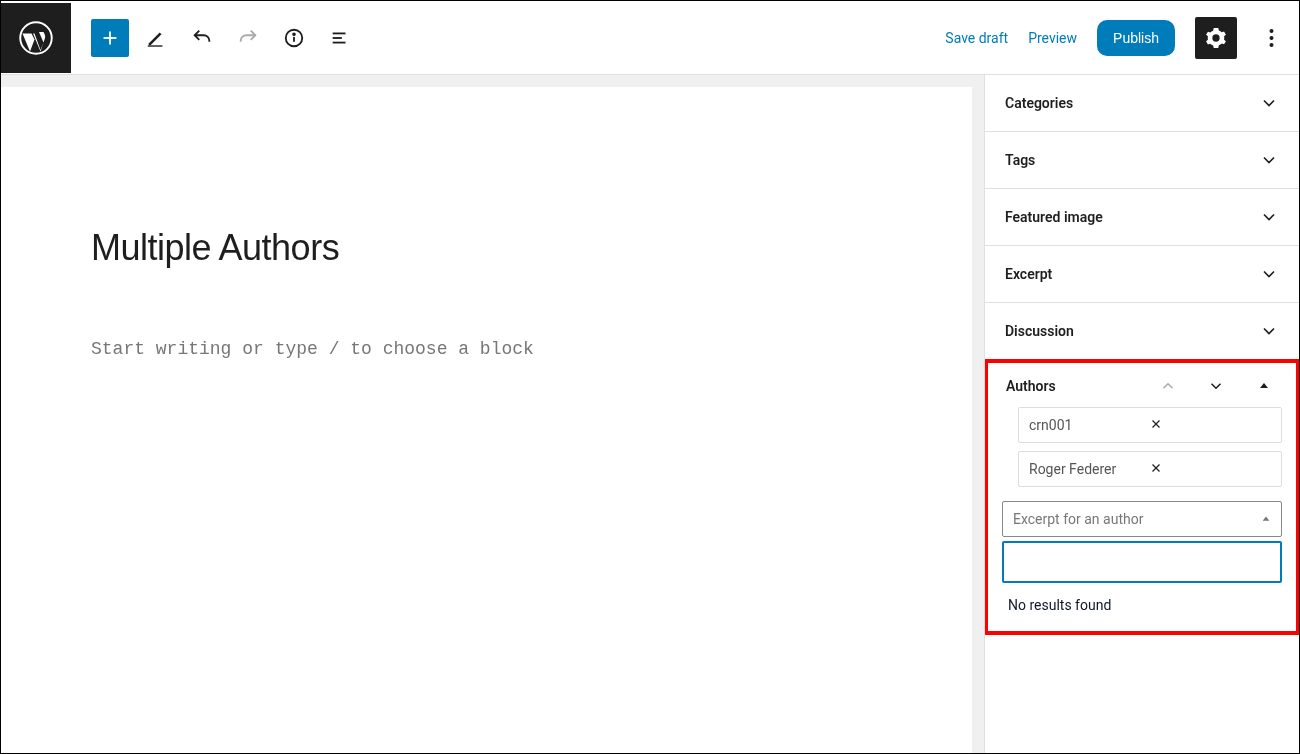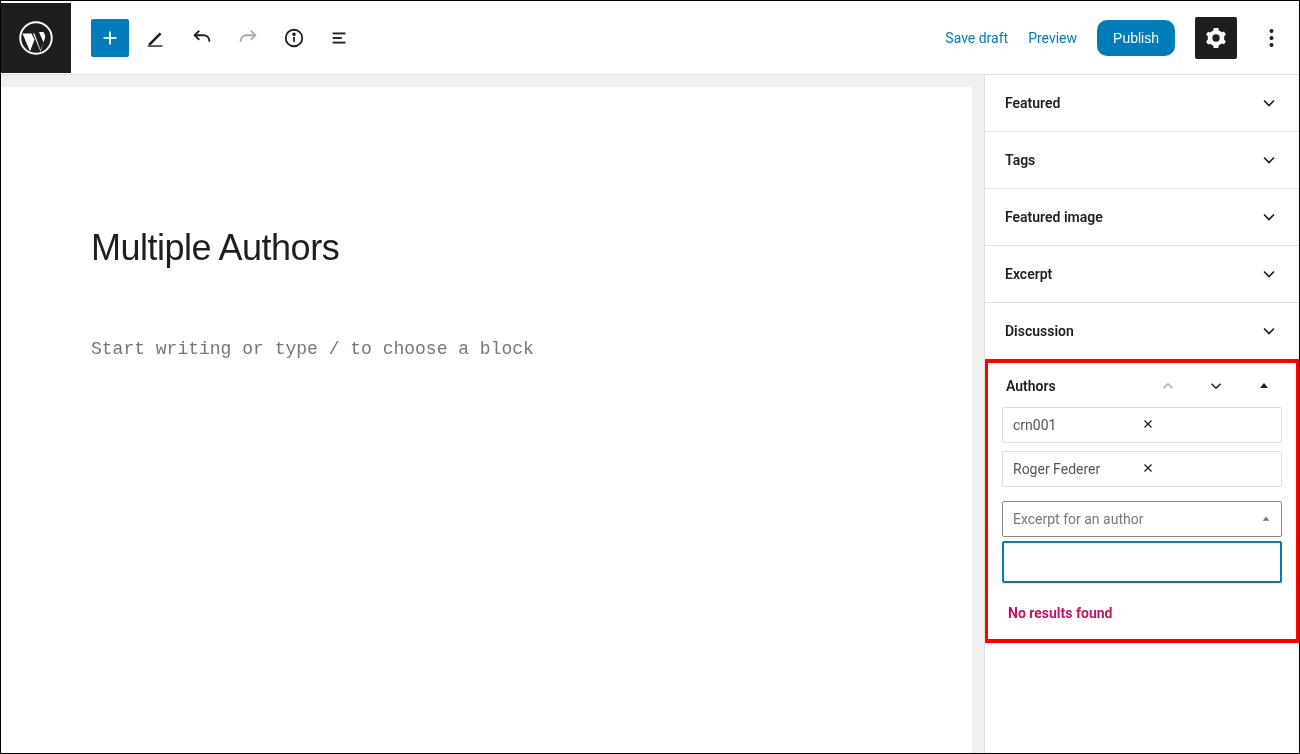--- a/index.html
+++ b/index.html
@@ -25,27 +25,27 @@
   .panel { border-bottom: 1px solid #e0e0e0; }
   .panel-head { display: flex; align-items: center; justify-content: space-between; padding: 18px 20px; cursor: pointer; }
   .panel-title { font-weight: 600; font-size: 14px; }
   .panel-head svg { width: 20px; height: 20px; }
   .highlight-wrap { border: 4px solid #ff0000; margin: -1px; }
   .authors-head { display: flex; align-items: center; padding: 14px 18px 12px 18px; gap: 20px; }
   .authors-head .panel-title { flex: 1; }
   .authors-head .ico { width: 28px; display: flex; justify-content: center; color: #1e1e1e; }
   .authors-head .ico.muted { color: #aaa; }
   .authors-body { padding: 0 14px 14px 14px; }
-  .author-chip { border: 1px solid #ddd; border-radius: 2px; display: flex; align-items: center; padding: 9px 10px; margin-bottom: 8px; background: #fff; }
+  .author-chip { border: 1px solid #ddd; border-radius: 2px; display: flex; align-items: center; padding: 9px 10px; margin-bottom: 8px; background: #fff; margin-left: 16px; }
   .author-chip span { flex: 1; font-size: 14px; color: #555; }
   .author-chip .remove { cursor: pointer; color: #222; font-size: 14px; }
   .search-select { border: 1px solid #888; border-radius: 2px; padding: 9px 10px; display: flex; align-items: center; justify-content: space-between; color: #777; font-size: 14px; cursor: pointer; margin-top: 14px; }
   .search-input { border: 2px solid #007cba; border-radius: 2px; height: 42px; margin-top: 4px; }
   .search-input input { width: 100%; height: 100%; border: none; outline: none; padding: 0 10px; font-size: 14px; }
-  .no-results { padding: 22px 6px 4px 6px; font-size: 14px; color: #be185d; font-weight: bold; }
+  .no-results { padding: 14px 6px 4px 6px; font-size: 14px; color: #0f172a; }
 </style>
 </head>
 <body>
 
 <div class="topbar">
   <div class="wp-logo">
     <svg viewBox="0 0 24 24" fill="none" stroke="currentColor" stroke-width="1.3">
       <circle cx="12" cy="12" r="10.5"></circle>
       <path d="M3 9l5 12 3-8-2-4H5" fill="currentColor" stroke="none"></path>
       <path d="M10 9l5 12 3-9c.5-1.5-.5-3-1-4h-3l3 7-2 5-4-11h-1z" fill="currentColor" stroke="none"></path>
@@ -114,21 +114,21 @@
   <div class="editor-wrap">
     <div class="editor">
       <div class="post-title">Multiple Authors</div>
       <div class="post-body">Start writing or type / to choose a block</div>
     </div>
   </div>
 
   <div class="sidebar">
     <div class="panel">
       <div class="panel-head">
-        <span class="panel-title">Featured</span>
+        <span class="panel-title">Categories</span>
         <svg viewBox="0 0 24 24" fill="none" stroke="currentColor" stroke-width="2">
             <polyline points="6 9 12 15 18 9"></polyline>
           </svg>
       </div>
     </div>
     <div class="panel">
       <div class="panel-head">
         <span class="panel-title">Tags</span>
         <svg viewBox="0 0 24 24" fill="none" stroke="currentColor" stroke-width="2">
             <polyline points="6 9 12 15 18 9"></polyline>

